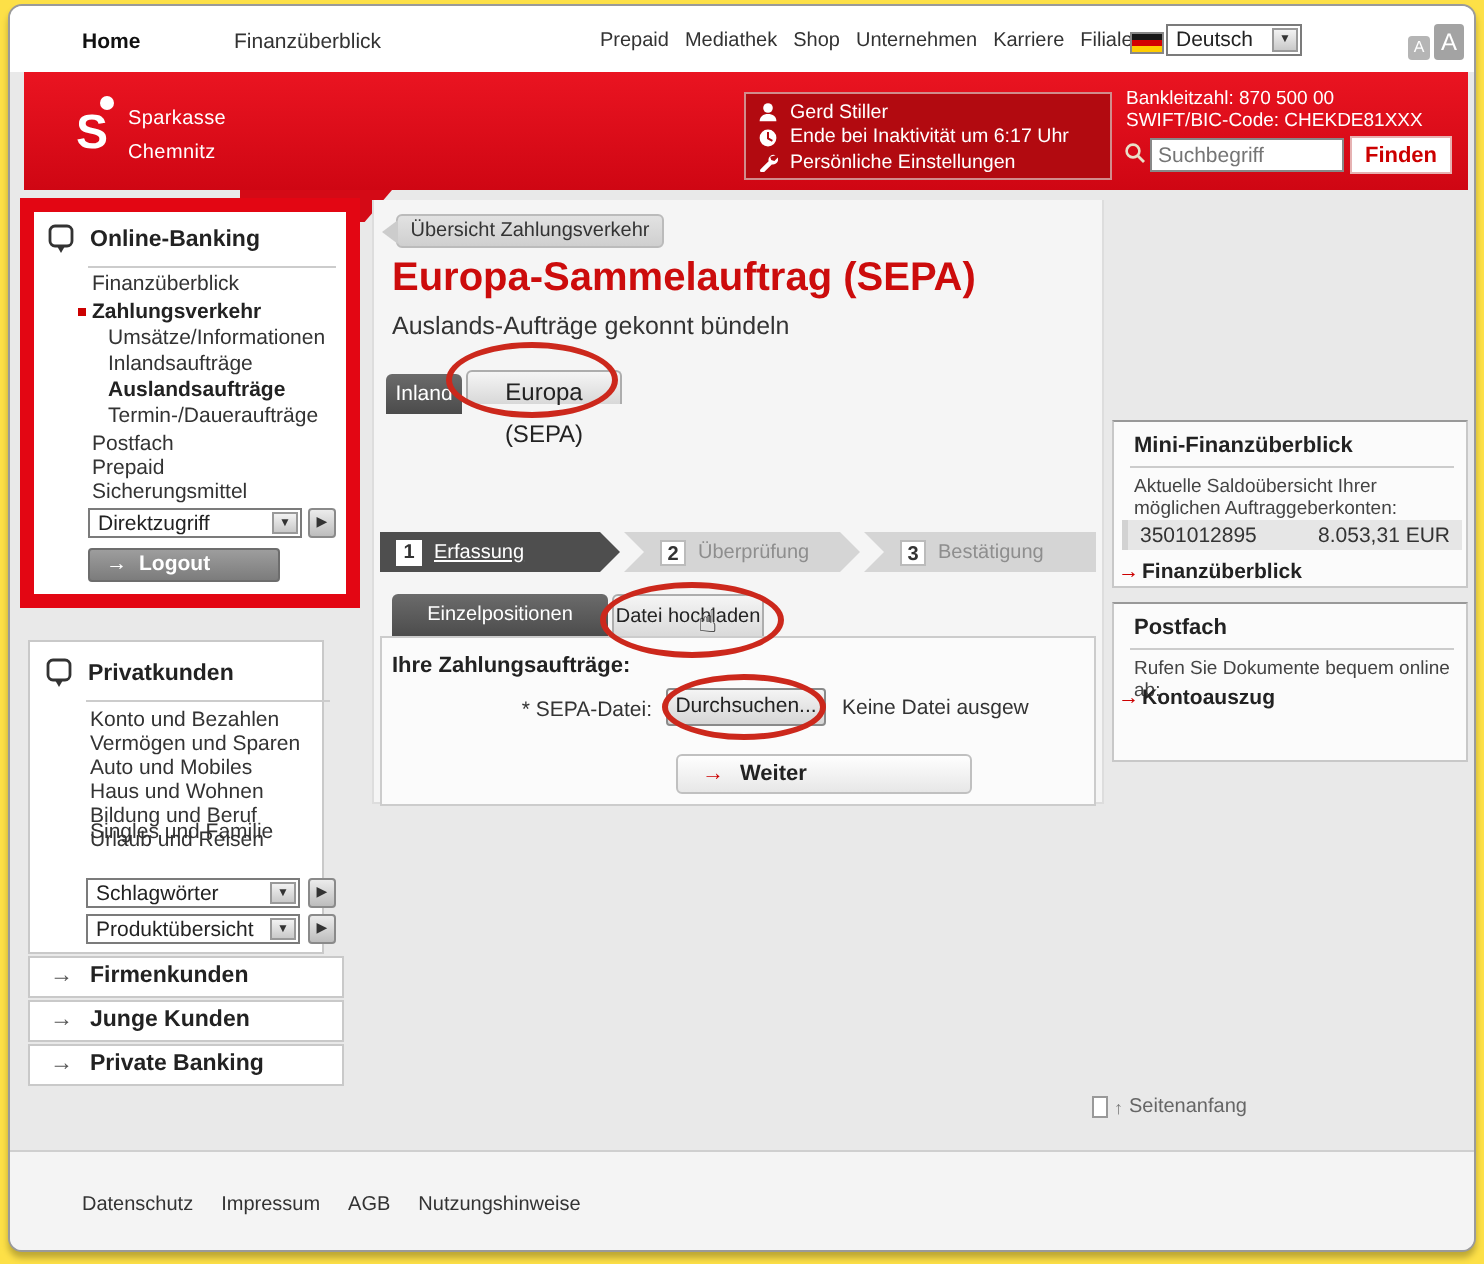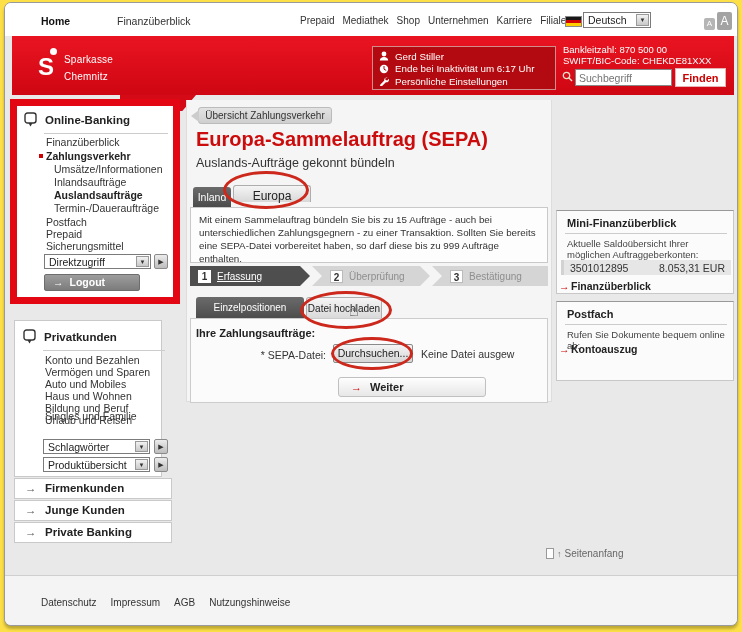--- a/index.html
+++ b/index.html
@@ -321,21 +321,20 @@
   </div>
 
   <div id="main-panel"></div>
   <div id="backbtn">Übersicht Zahlungsverkehr</div>
   <h1 id="mtitle">Europa-Sammelauftrag (SEPA)</h1>
   <div id="msub">Auslands-Aufträge gekonnt bündeln</div>
 
   <div id="tab-inland" class="tab-dark">Inland</div>
   <div id="tab-europa" class="tab-light">Europa (SEPA)</div>
 
-  <div id="introbox">Mit einem Sammelauftrag bündeln Sie bis zu 15 Aufträge - auch bei unterschiedlichen Zahlungsgegnern - zu einer Transaktion. Sollten Sie bereits eine SEPA-Datei vorbereitet haben, so darf diese bis zu 999 Aufträge enthalten.</div>
 
   <div id="wizard">
     <div class="step" id="step1">
       <span class="num">1</span>
       <span class="slbl">Erfassung</span>
     </div>
     <div class="step" id="step2">
       <span class="num">2</span>
       <span class="slbl">Überprüfung</span>
     </div>

